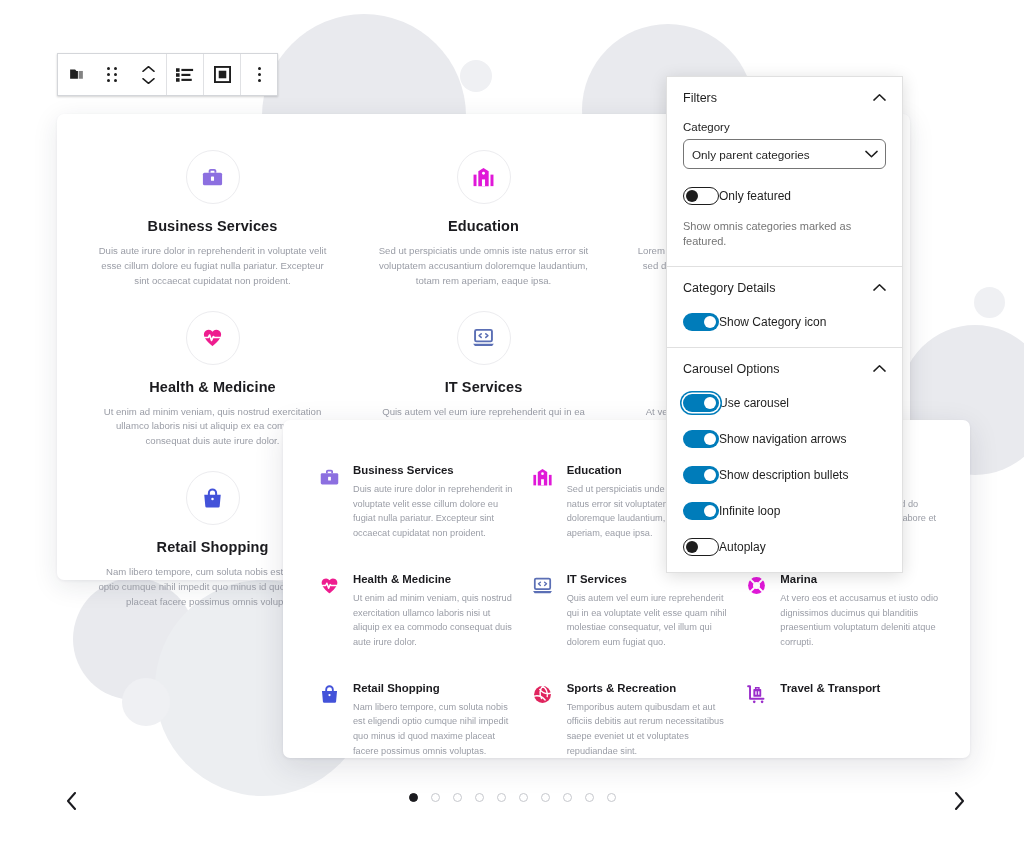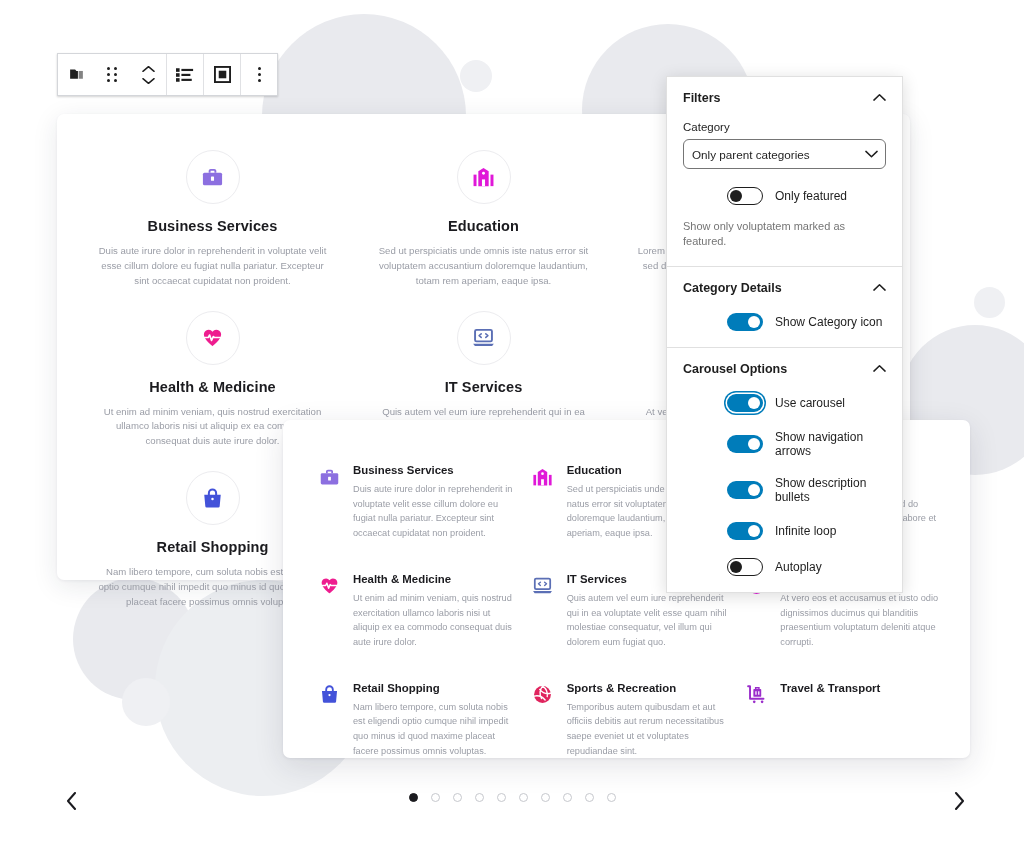--- a/index.html
+++ b/index.html
@@ -94,30 +94,30 @@
     box-shadow: 0 3px 16px rgba(0,0,0,.14);
     z-index: 50;
     font-size: 12px; color: #1e1e1e;
   }
   .panel-sec { border-bottom: 1px solid #e0e0e0; padding: 14px 16px 16px 16px; }
   .panel-sec:last-child { border-bottom: none; }
   .panel-head {
     display: flex; align-items: center; justify-content: space-between;
     cursor: pointer; margin-bottom: 2px;
   }
-  .panel-head h3 { font-size: 12.5px; font-weight: 700; color: #1e1e1e; }
+  .panel-head h3 { font-size: 12.5px; font-weight: 400; color: #1e1e1e; }
   .chev { color: #1e1e1e; display: block; }
   .field-label { font-size: 11.5px; color: #1e1e1e; margin: 16px 0 6px 0; }
   .select-box {
     position: relative; width: 100%; height: 30px; border: 1px solid #757575;
     border-radius: 6px; display: flex; align-items: center; padding: 0 26px 0 8px;
     font-size: 11.7px; color: #1e1e1e; background: #fff; cursor: pointer;
   }
   .select-box .sel-chev { position: absolute; right: 7px; top: 50%; transform: translateY(-50%); }
-  .toggle-row { display: flex; align-items: center; gap: 12px; margin-top: 18px; margin-left: 44px; }
+  .toggle-row { display: flex; align-items: center; margin-top: 18px; }
   .toggle-row:first-of-type { margin-top: 18px; }
   .tgl {
     position: relative; flex: 0 0 36px; width: 36px; height: 18px; border-radius: 9px;
     cursor: pointer; transition: background .12s;
   }
   .tgl.on { background: #007cba; }
   .tgl.off { background: #fff; border: 1.5px solid #1e1e1e; }
   .tgl .knob { position: absolute; top: 3px; width: 12px; height: 12px; border-radius: 50%; }
   .tgl.on .knob { right: 3px; background: #fff; }
   .tgl.off .knob { left: 2px; top: 2px; background: #1e1e1e; }
@@ -443,21 +443,21 @@
           <span class="sel-chev"><svg width="13" height="9" viewBox="0 0 14 9">
               <path d="M1 1.7L7 7.4l6-5.7" fill="none" stroke="#1e1e1e" stroke-width="1.6" stroke-linecap="round" stroke-linejoin="round"></path>
             </svg></span>
         </div>
         <div class="toggle-row">
           <div class="tgl off">
             <span class="knob"></span>
           </div>
           <span class="tgl-label">Only featured</span>
         </div>
-        <div class="help-text">Show only voluptatem marked as featured.</div>
+        <div class="help-text">Show omnis categories marked as featured.</div>
       </div>
       <div class="panel-sec">
         <div class="panel-head">
           <h3>Category Details</h3>
           <span class="chev"><svg width="13" height="9" viewBox="0 0 14 9">
               <path d="M1 7.3L7 1.6l6 5.7" fill="none" stroke="#1e1e1e" stroke-width="1.6" stroke-linecap="round" stroke-linejoin="round"></path>
             </svg></span>
         </div>
         <div class="toggle-row">
           <div class="tgl on">

